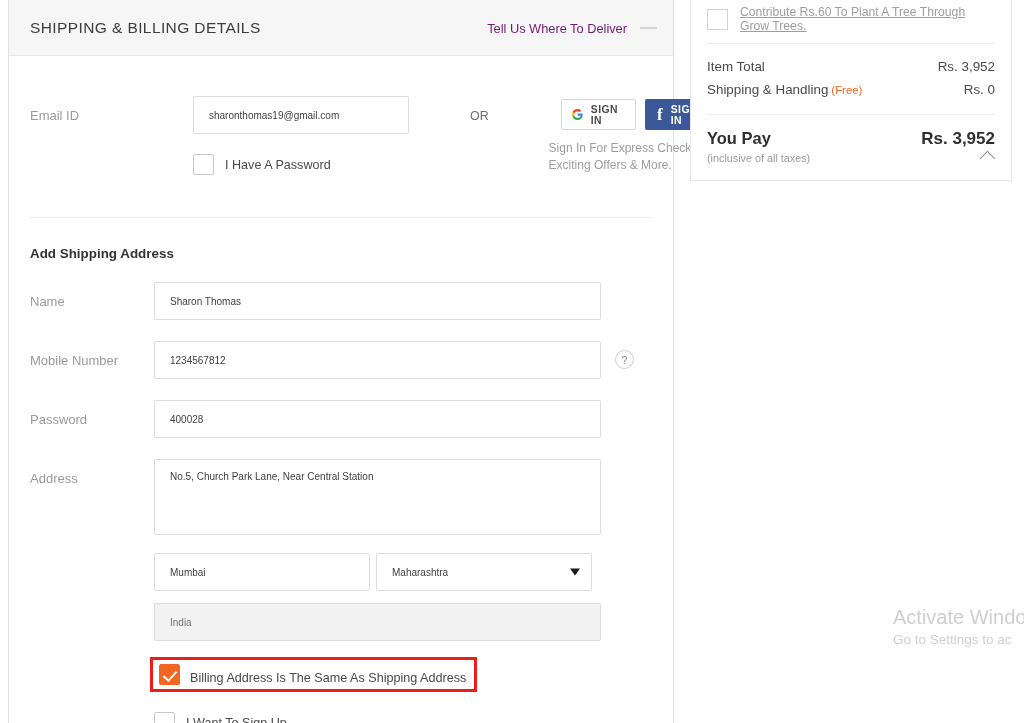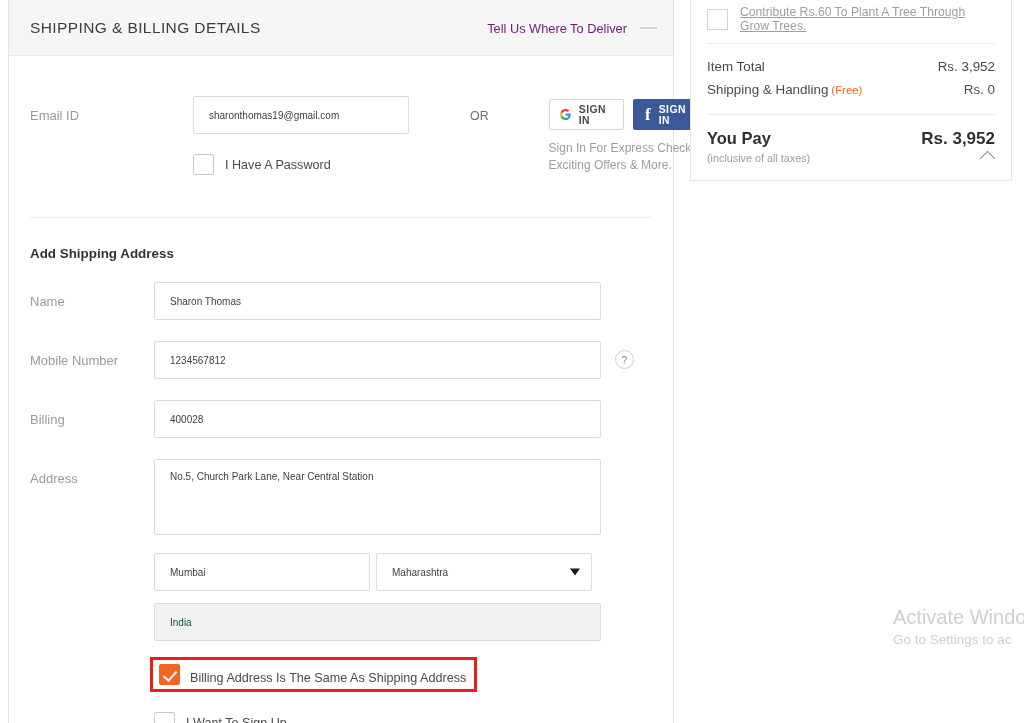--- a/index.html
+++ b/index.html
@@ -68,21 +68,21 @@
     border: 1px solid #dcdcdc;
     border-radius: 2px;
     background: #fff;
     font-size: 10px;
     color: #3f3f3f;
     padding: 0 15px;
     font-family: "Liberation Sans", sans-serif;
     outline: none;
     display: flex; align-items: center;
   }
-  .txt.disabled { background: #f2f2f2; color: #14532d; }
+  .txt.disabled { background: #f2f2f2; color: #737373; }
 
   
   .cb-row { display: flex; align-items: center; margin-top: 20px; text-align: right; }
   .cbox {
     width: 21px; height: 21px;
     border: 1px solid #c8c8c8;
     border-radius: 2px;
     background: #fff;
     flex: 0 0 21px;
     position: relative;
@@ -101,21 +101,21 @@
 
   
   .or-text {
     flex: 0 0 auto;
     margin-left: 22px;
     padding-top: 13px;
     font-size: 12.4px;
     color: #6d6d6d;
   }
   .social-col { margin-left: 21px; padding-top: 3px; }
-  .social-row { display: flex; align-items: center; gap: 9px; }
+  .social-row { display: flex; align-items: center; gap: 9px; margin-left: 12px; }
   .btn-google {
     height: 31px;
     background: #fff;
     border: 1px solid #d8d8d8;
     border-radius: 2px;
     display: flex; align-items: center;
     padding: 0 13px 0 10px;
     gap: 8px;
   }
   .btn-fb {
@@ -312,21 +312,21 @@
 
       
       <div class="form-row">
         <div class="field-label">Mobile Number</div>
         <input class="txt wide-field" type="text" value="1234567812" style="">
         <div class="help-circle row-help">?</div>
       </div>
 
       
       <div class="form-row">
-        <div class="field-label">Billing</div>
+        <div class="field-label">Password</div>
         <input class="txt wide-field" type="text" value="400028" style="">
       </div>
 
       
       <div class="form-row">
         <div class="field-label">Address</div>
         <div class="txt wide-field addr-area">No.5, Church Park Lane, Near Central Station</div>
       </div>
 
       

